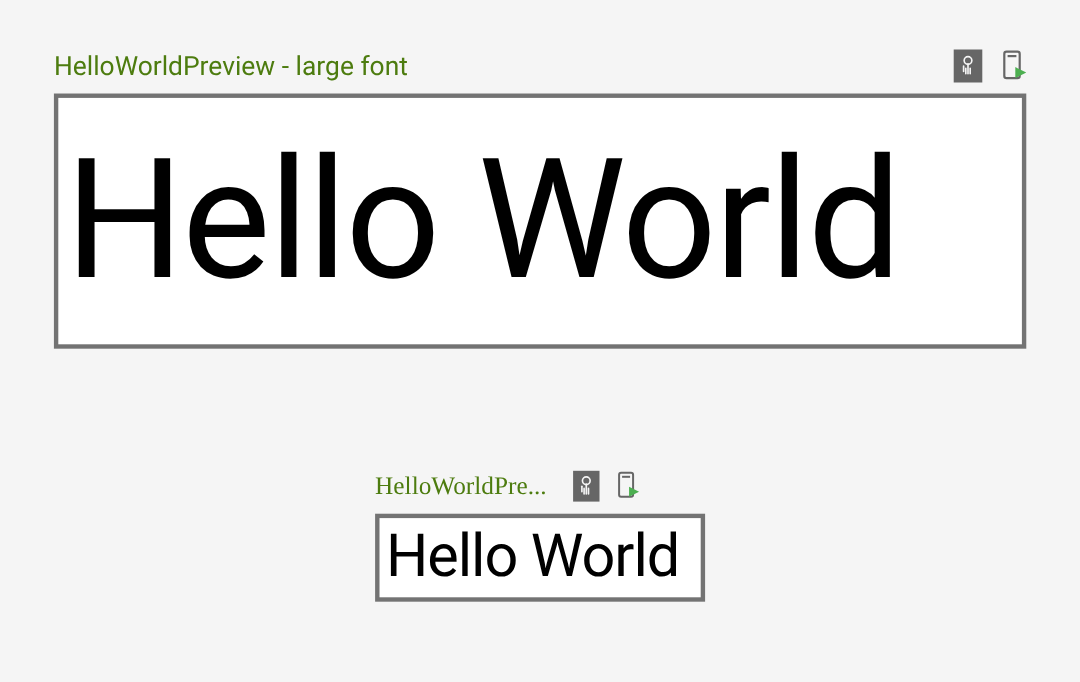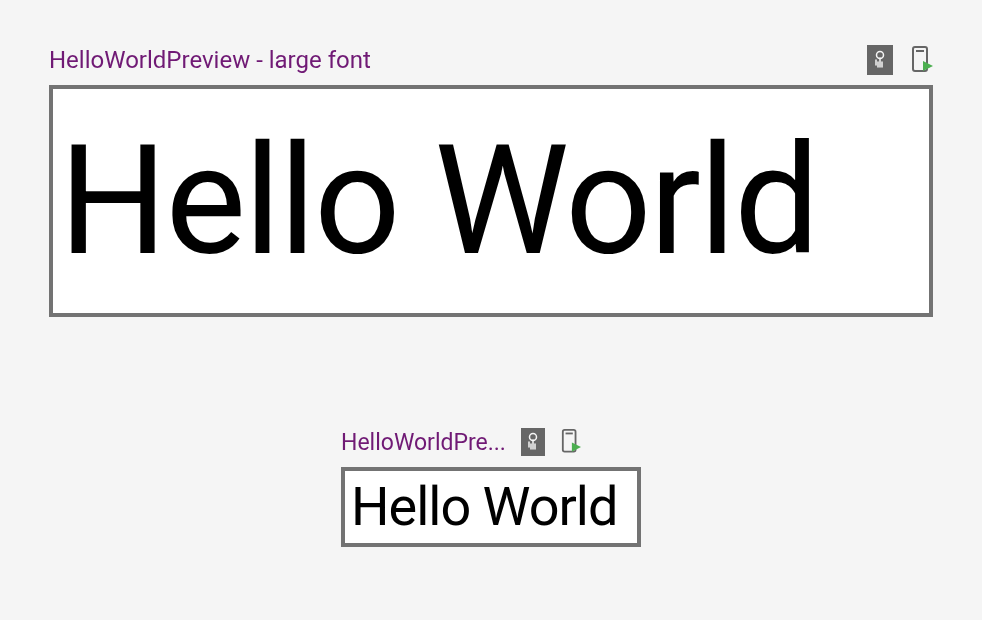--- a/index.html
+++ b/index.html
@@ -38,32 +38,33 @@
     }
     
     .preview-header {
       display: flex;
       align-items: center;
       margin-bottom: 10px;
       height: 30px;
     }
     
     .preview-label {
-      color: #701a75;
+      color: #4d7c0f;
       font-size: 24px;
       font-weight: 400;
       flex: 1;
       white-space: nowrap;
       overflow: hidden;
       text-overflow: ellipsis;
     }
     
     .preview-block.small .preview-label {
       font-size: 23px;
       max-width: 180px;
+      font-family: Liberation Serif, serif;
     }
     
     .preview-actions {
       display: flex;
       gap: 18px;
       align-items: center;
     }
     
     .preview-block.small .preview-actions {
       gap: 16px;

